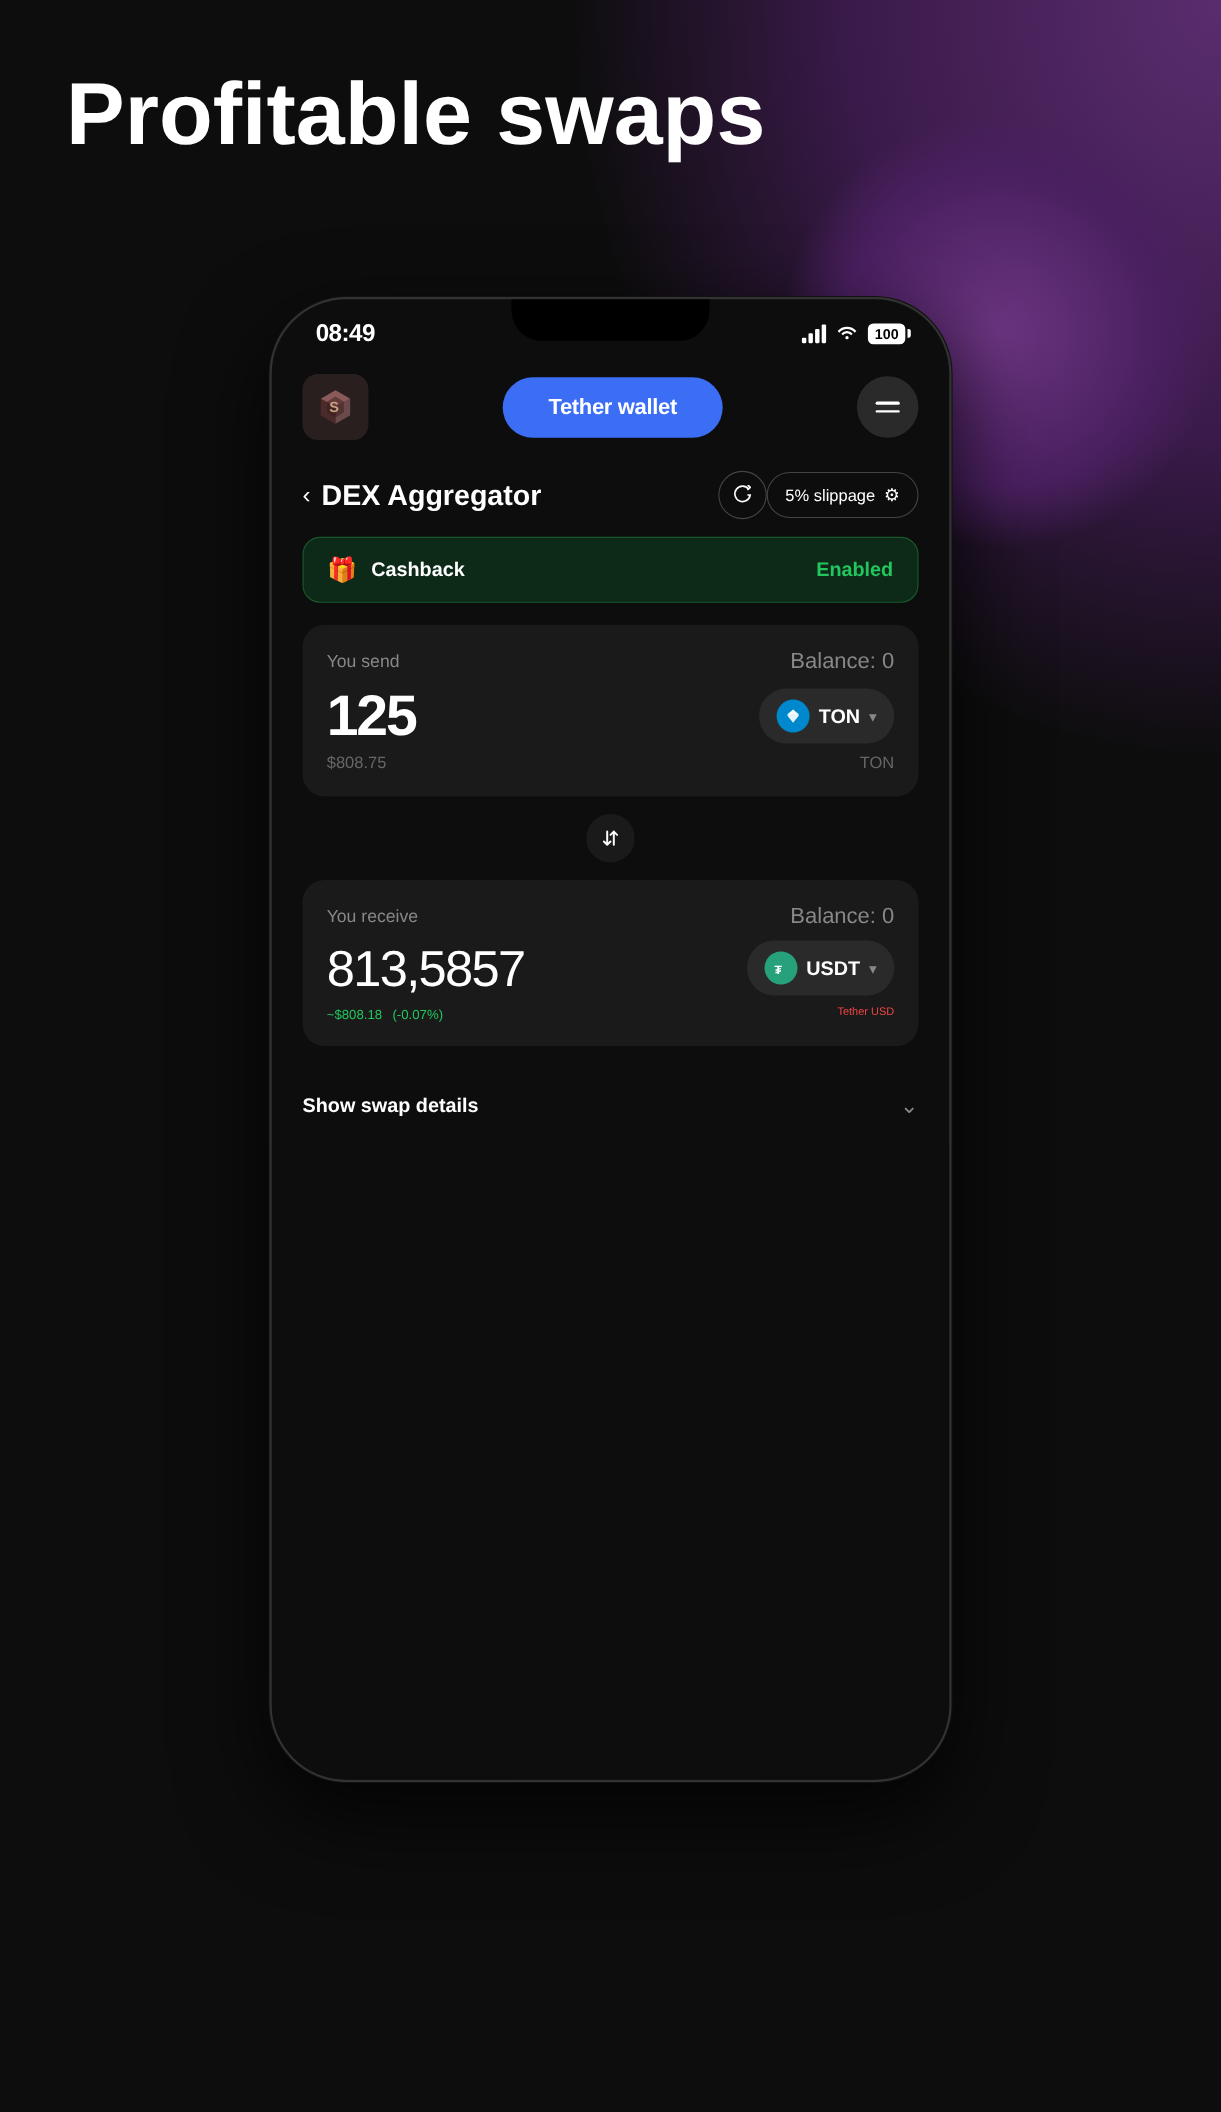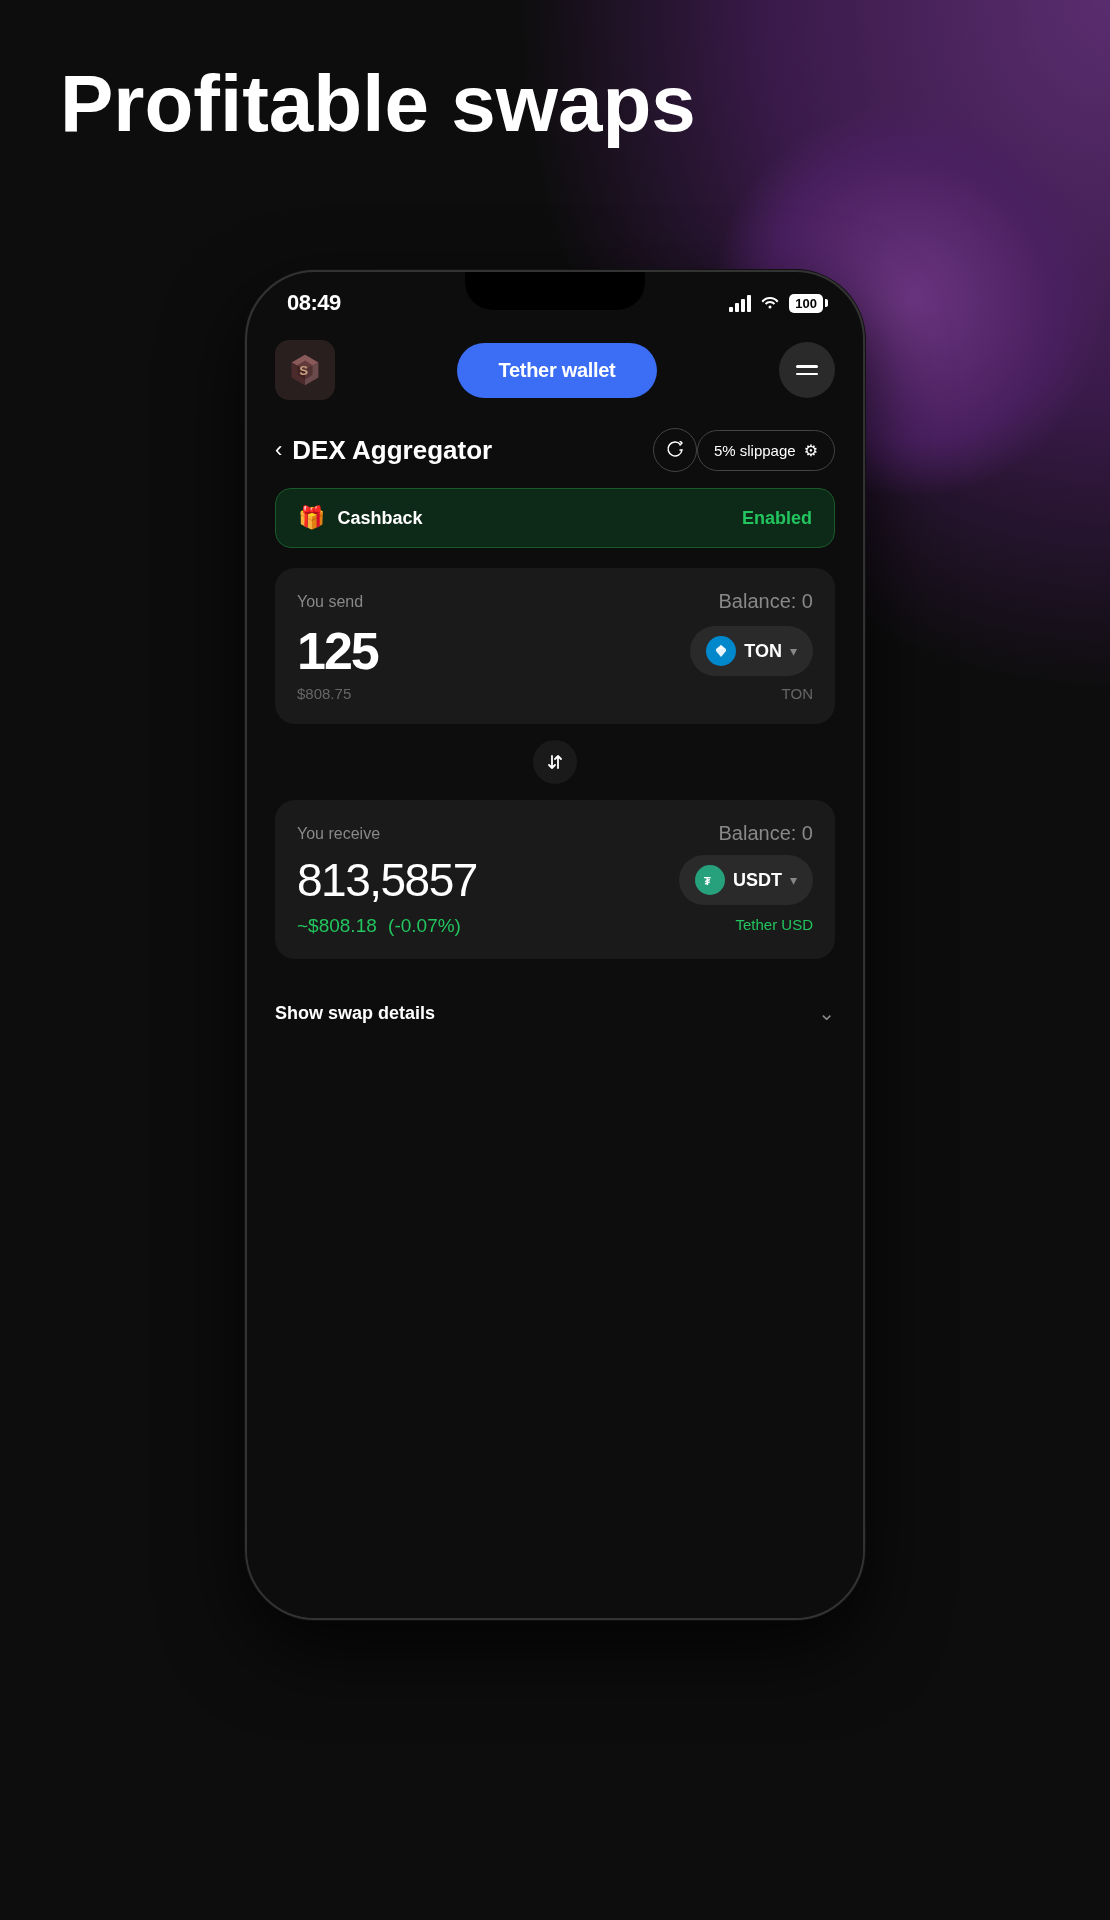--- a/index.html
+++ b/index.html
@@ -453,21 +453,21 @@
     }
 
     .receive-amount {
       font-size: 46px;
       font-weight: 400;
       color: #ffffff;
       letter-spacing: -1.5px;
     }
 
     .receive-usd {
-      font-size: 19px;
+      font-size: 12px;
       margin-top: 4px;
     }
 
     .receive-usd-value {
       color: #22c55e;
     }
 
     .receive-usd-change {
       color: #22c55e;
     }
@@ -630,21 +630,21 @@
           </div>
           <span class="token-name">USDT</span>
           <span class="chevron-down">▾</span>
         </div>
       </div>
       <div style="display:flex; justify-content:space-between; align-items:center; margin-top:4px;">
         <div class="receive-usd">
           <span class="receive-usd-value">~$808.18</span>
           <span class="receive-usd-change" style="margin-left:6px;">(-0.07%)</span>
         </div>
-        <span style="font-size:15px;color:#22c55e;text-align:center;">Tether USD</span>
+        <span style="font-size:10px;color:#ef4444;text-align:center;">Tether USD</span>
       </div>
     </div>
 
     <div class="swap-details-row">
       <span class="swap-details-label">Show swap details</span>
       <span class="chevron-down-icon">⌄</span>
     </div>
 
     <div class="bottom-area"></div>
 

